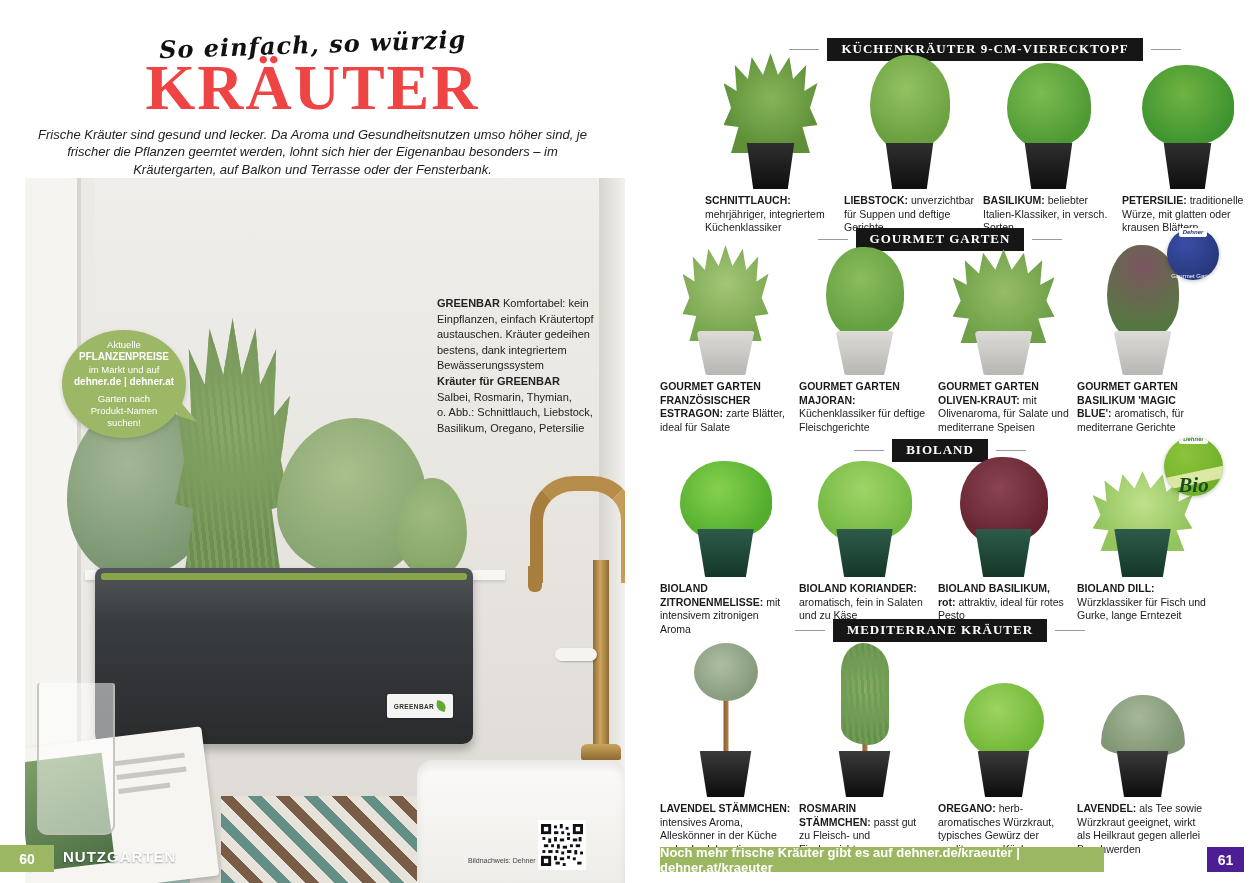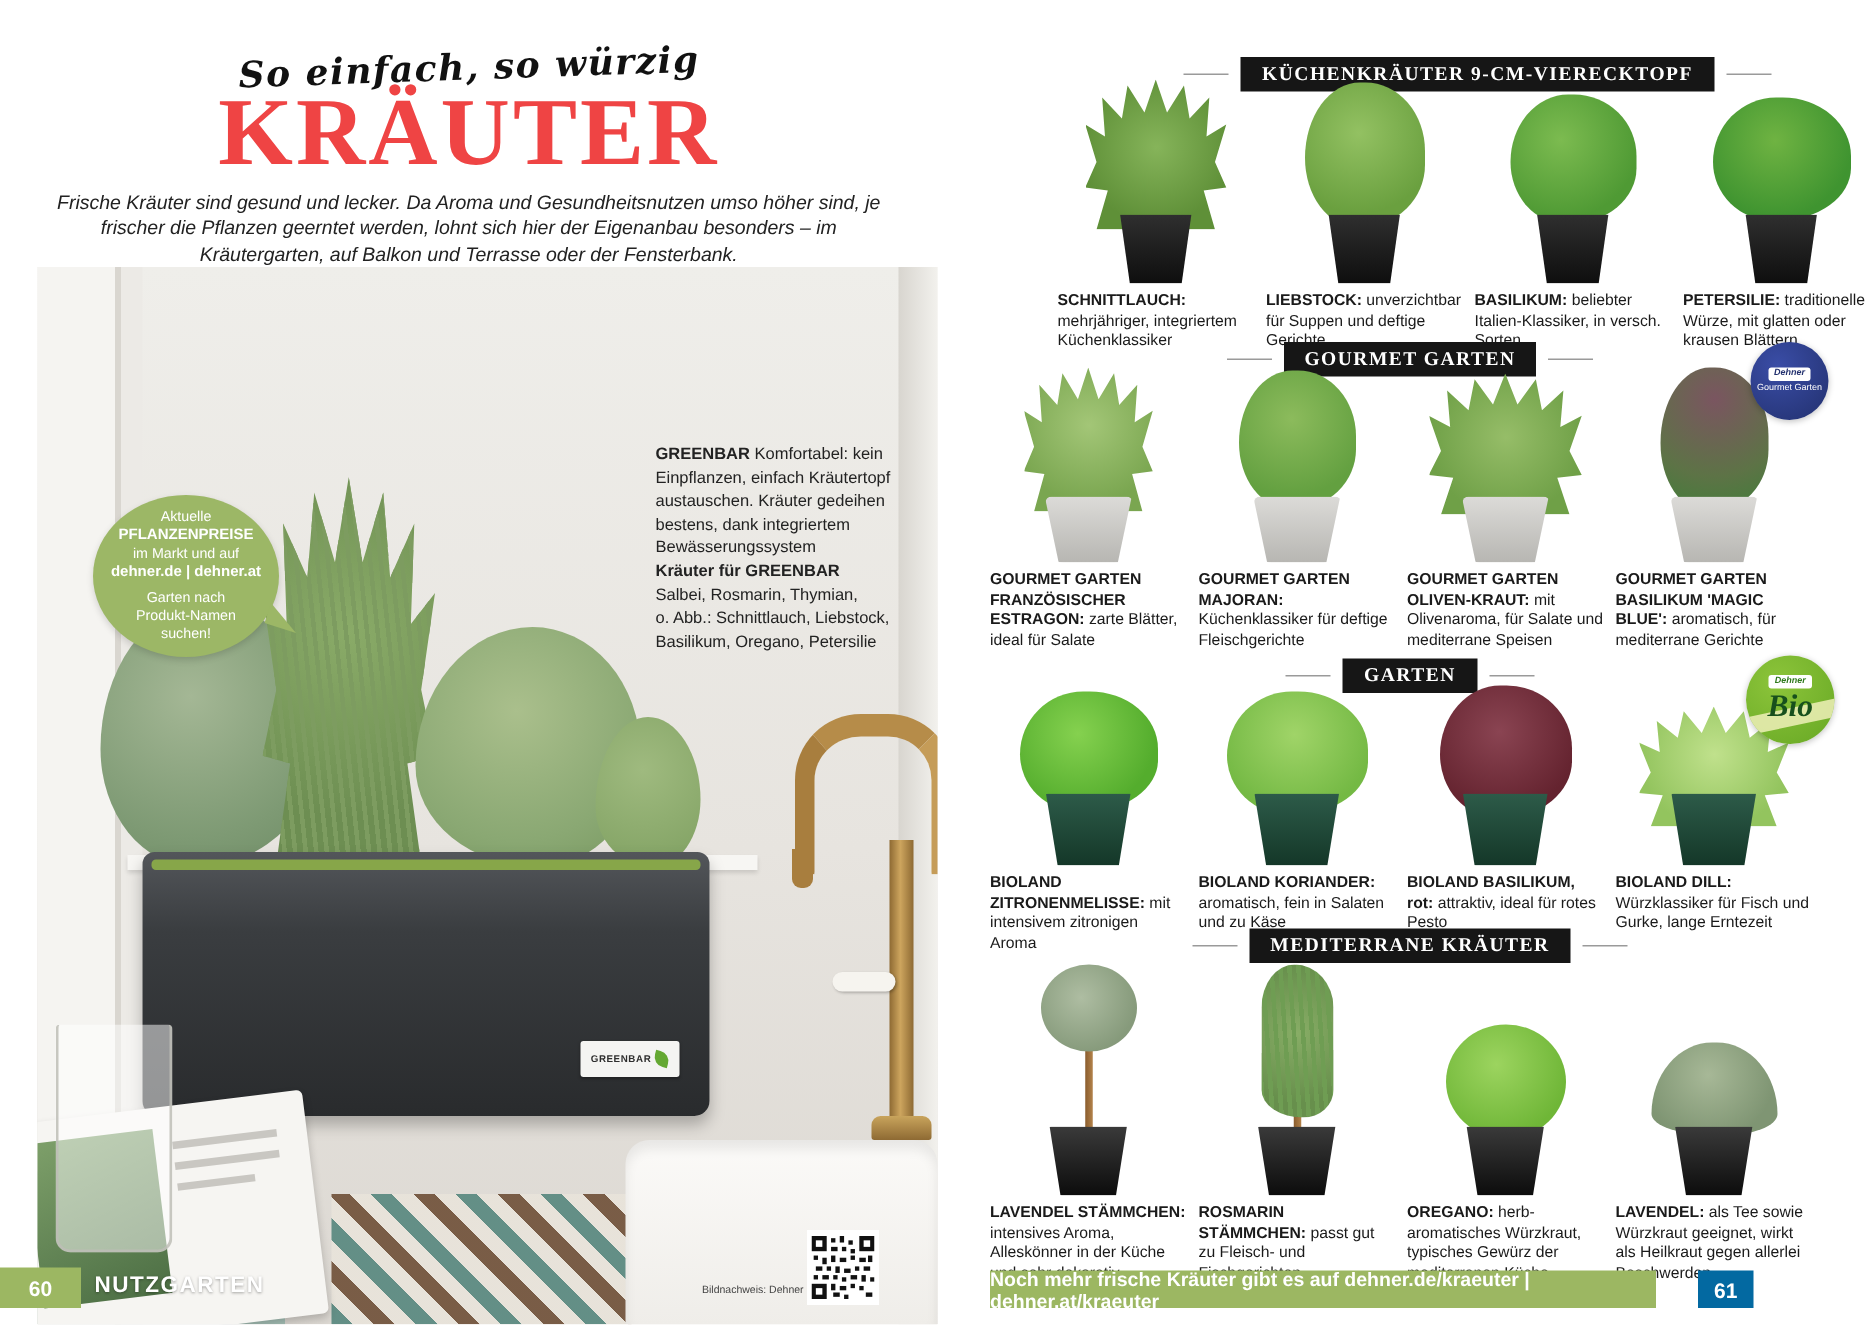--- a/index.html
+++ b/index.html
@@ -133,35 +133,35 @@
   .p-dill .foliage{width:100px;height:80px;bottom:26px;background:radial-gradient(circle at 50% 40%,#c0e18c,#93c45e 72%);}
   .p-lavstaemm .trunk{height:62px;bottom:42px;}
   .p-lavstaemm .foliage{width:64px;height:58px;bottom:96px;background:radial-gradient(circle at 42% 38%,#aebda2,#869a7b 72%);}
   .p-rosstaemm .trunk{height:46px;bottom:42px;}
   .p-rosstaemm .foliage{width:48px;height:102px;bottom:52px;background:
       repeating-linear-gradient(86deg,#6f9d53 0 3px,rgba(0,0,0,0) 3px 6px),
       radial-gradient(circle at 50% 45%,#88ad66,#678f4c 75%);}
   .p-oregano .foliage{width:80px;height:76px;bottom:38px;background:radial-gradient(circle at 42% 35%,#9cd45f,#6fb637 72%);}
   .p-lavendel .foliage{width:84px;height:62px;bottom:40px;background:radial-gradient(circle at 45% 35%,#a7b897,#7f9573 72%);}
 
-  .badge{position:absolute;border-radius:50%;display:flex;flex-direction:column;align-items:center;justify-content:center;
+  .badge{position:absolute;border-radius:50%;display:flex;flex-direction:column;align-items:center;justify-content:space-between;
       color:#fff;text-align:center;box-shadow:0 1px 4px rgba(0,0,0,.25);}
   .badge-gourmet{left:1167px;top:228px;width:52px;height:52px;background:radial-gradient(circle at 35% 30%,#3a4da6,#22306e);}
   .badge-bio{left:1164px;top:437px;width:59px;height:59px;background:radial-gradient(circle at 35% 30%,#8cc43a,#67a824);overflow:hidden;}
   .mini-logo{background:#fff;border-radius:2px;font-size:6px;font-weight:700;font-style:italic;padding:1px 4px;line-height:1.1;}
   .badge-gourmet .mini-logo{color:#22306e;}
   .badge-bio .mini-logo{color:#2f7a1d;margin-top:-2px;}
   .badge-gourmet .blabel{font-size:6px;margin-top:2px;line-height:1.1;}
   .badge-bio .band{position:absolute;left:-10px;top:34px;width:90px;height:12px;background:#eef0b8;transform:rotate(-12deg);opacity:.85;}
   .badge-bio .blabel{position:relative;font-family:"Liberation Serif",serif;font-style:italic;font-weight:700;
       font-size:21px;color:#17501c;line-height:1;margin-top:1px;}
 
   .footer-bar{position:absolute;left:660px;top:847px;width:444px;height:25px;background:#9cb762;color:#fff;
       display:flex;align-items:center;justify-content:center;font-weight:700;font-size:13px;}
-  .page61{position:absolute;left:1132px;top:847px;width:37px;height:25px;background:#0369a1;color:#fff;
+  .page61{position:absolute;left:1207px;top:847px;width:37px;height:25px;background:#4c1d95;color:#fff;
       display:flex;align-items:center;justify-content:center;font-weight:700;font-size:14px;}
 </style>
 </head>
 <body>
 
 <div class="spread">
 
   <div class="l-header">
     <div class="tagline">So einfach, so würzig</div>
     <div class="big-title">KRÄUTER</div>
@@ -362,21 +362,21 @@
             </div>
           </div>
         <p class="cap"><b>GOURMET GARTEN BASILIKUM 'MAGIC BLUE':</b> <span>aromatisch, für mediterrane Gerichte</span></p>
       </div>
     </div>
   </div>
 
   <div class="section s3" style="top:439px;">
     <div class="sec-head">
       <span class="hline"></span>
-      <span class="hbox">GARTEN</span>
+      <span class="hbox">BIOLAND</span>
       <span class="hline"></span>
     </div>
     <div class="row">
       <div class="cell">
         <div class="plantbox">
             <div class="plant p-zitronenmelisse">
               <div class="foliage f-bush"></div>
               <div class="pot pot-green"></div>
             </div>
           </div>

